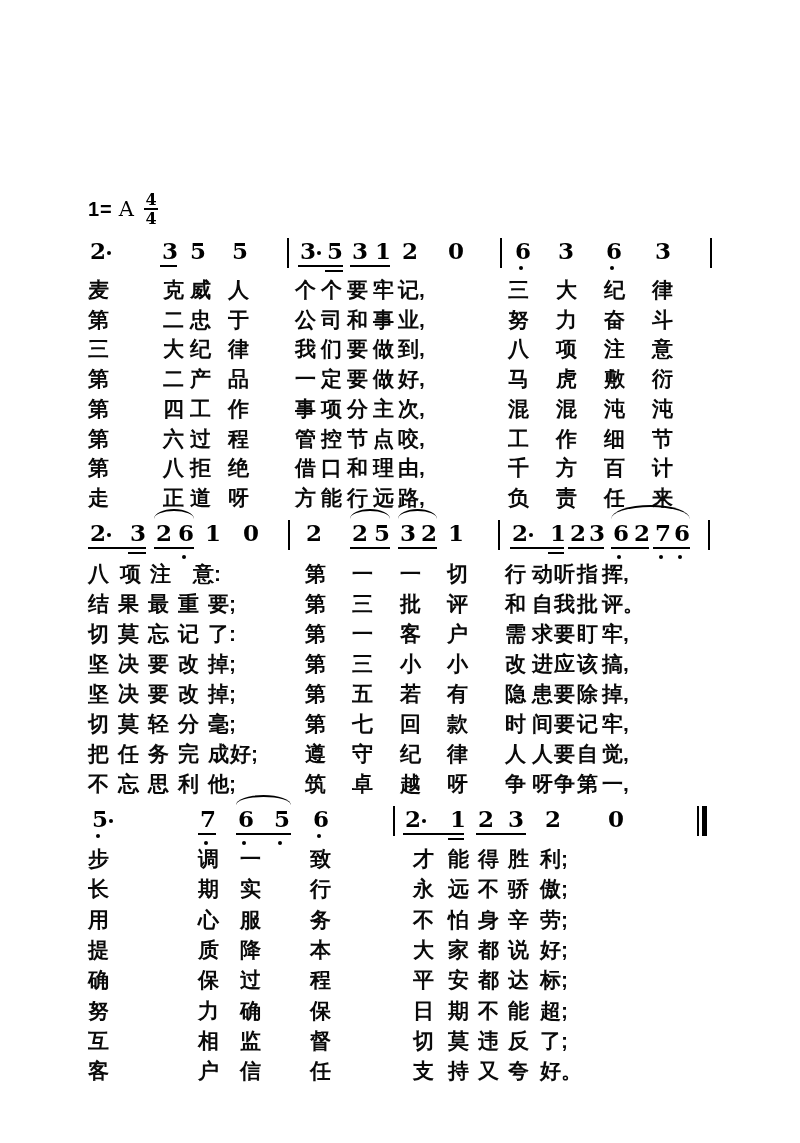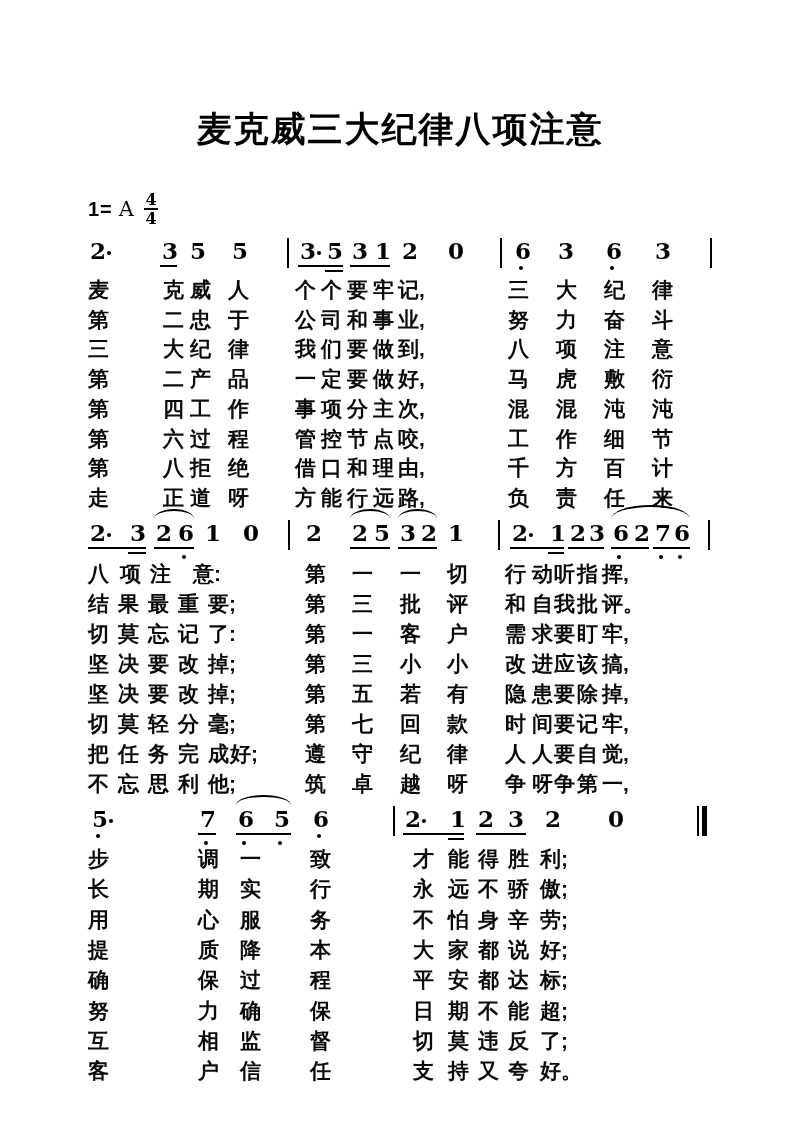--- a/index.html
+++ b/index.html
@@ -20,21 +20,20 @@
   .bar{position:absolute;width:2px;background:#000;}
   .bar.thick{width:5px;}
   .dot{position:absolute;width:4px;height:4px;border-radius:50%;background:#000;}
   .slur{position:absolute;border-top:2px solid #000;
         border-radius:50% 50% 0 0 / 100% 100% 0 0;}
 </style>
 </head>
 <body>
 
 <div class="page">
-  <div class="title">麦克威三大纪律八项注意</div>
 
   <div class="keysig">
     <span class="tonic">1=</span>
     <span class="keyletter">A</span>
     <span class="meter">
       <span>4</span>
       <span class="fracbar"></span>
       <span>4</span>
     </span>
   </div>

